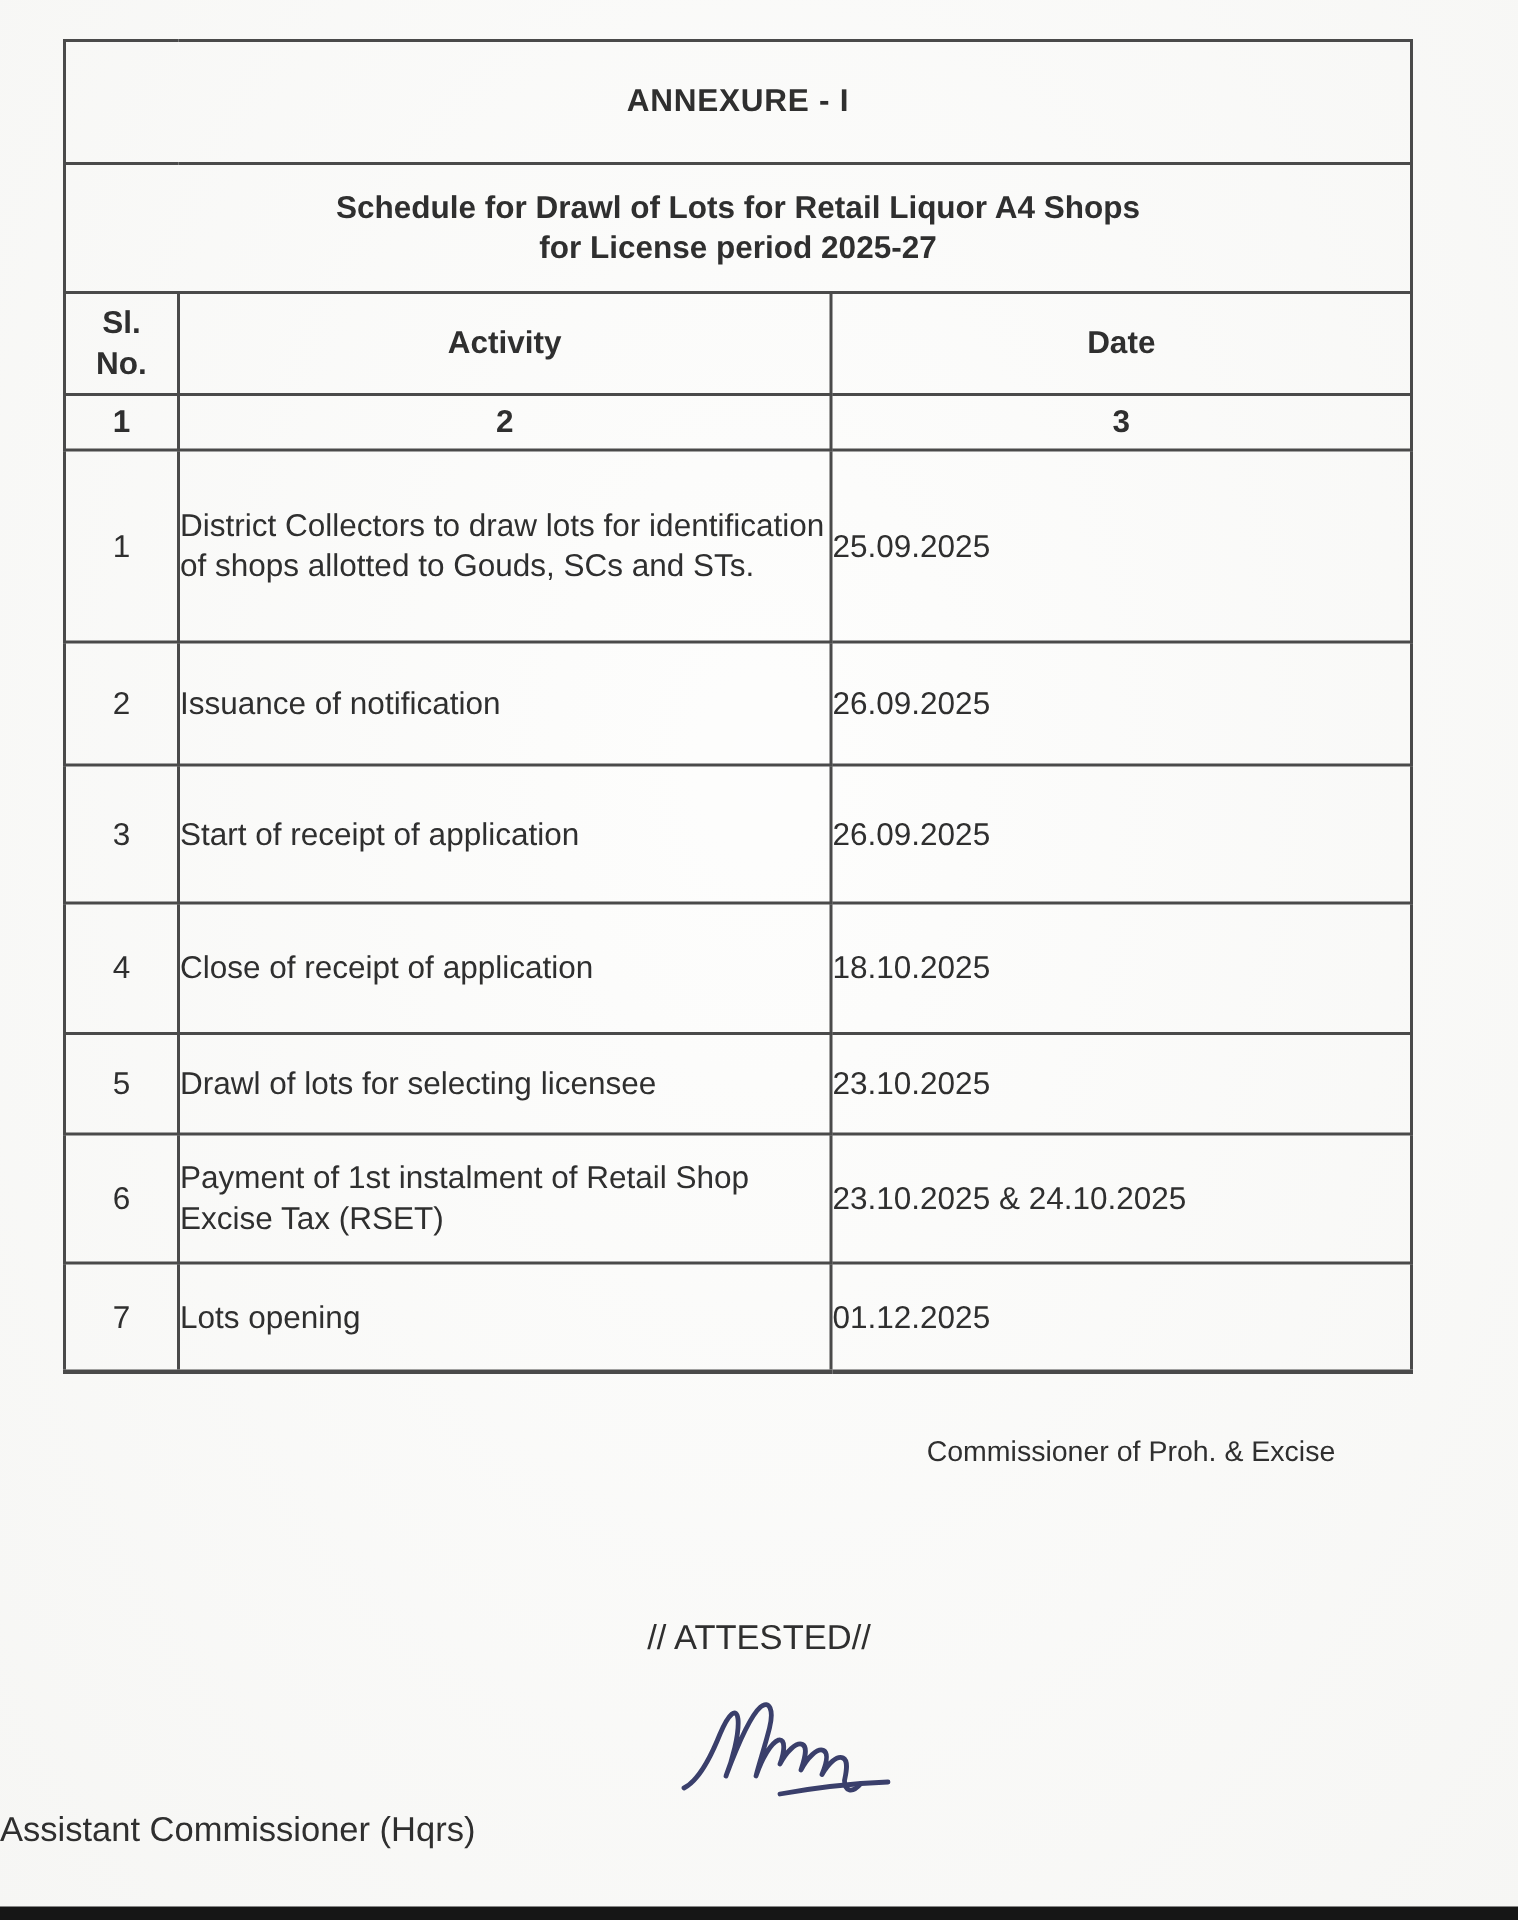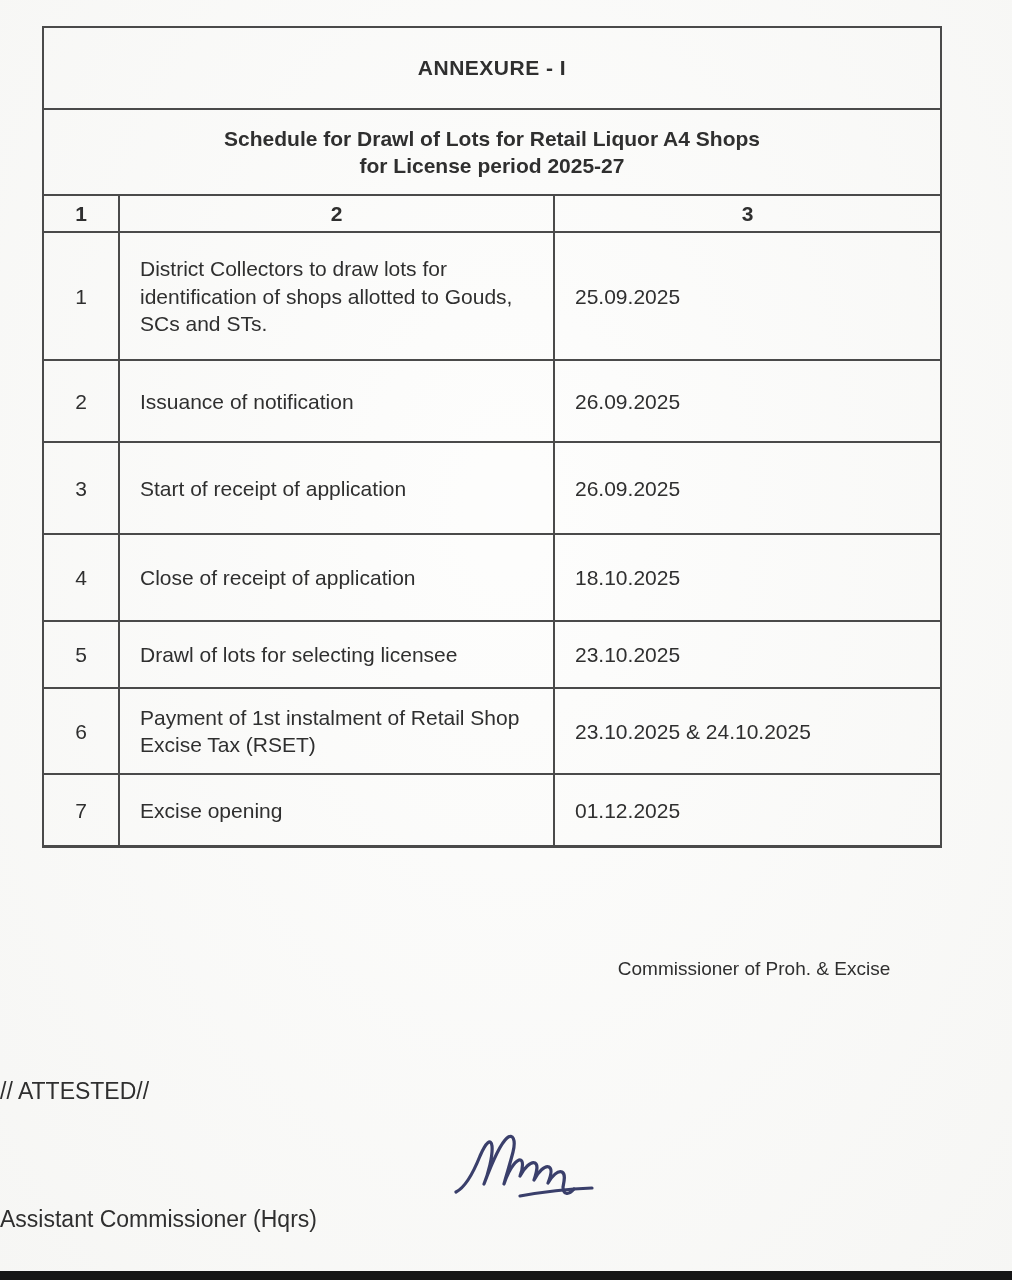--- a/index.html
+++ b/index.html
@@ -23,21 +23,21 @@
     position:absolute;left:42px;top:26px;
     width:898px;
     border-collapse:collapse;
     table-layout:fixed;
   }
   table.doc td{
     border:2px solid #4a4a4a;
     vertical-align:middle;
     font-size:21px;
     line-height:1.3;
-    padding:4px 20px;
+    padding:4px 0;
   }
   td.span-cell{text-align:center;}
   .annexure-row td{height:72px;font-weight:bold;font-size:26px;letter-spacing:0.5px;border-bottom-width:3px;}
   .title-row td{height:76px;font-weight:bold;font-size:25px;line-height:1.25;border-bottom-width:3px;}
   .colhead-row td{height:58px;font-weight:bold;font-size:22px;text-align:center;line-height:1.2;}
   .colnum-row td{height:24px;font-weight:bold;font-size:21px;text-align:center;padding:1px 8px;border-bottom-width:3px;}
   td.slno{text-align:center;}
   td.activity{text-align:left;padding-left:14px;padding-right:40px;}
   td.date{}
   tr.r1 td{height:118px;margin-left:36px;}
@@ -50,21 +50,21 @@
 
   .sig-block{
     position:absolute;left:565px;top:958px;width:378px;
     text-align:center;
   }
   .sig-line1{font-size:22px;margin:0 0 16px 0;}
   .sig-line2{font-size:19px;font-weight:normal;margin:0;}
 
   .attested{
     position:absolute;left:0;top:1078px;width:1012px;
-    font-size:23px;
+    text-align:center;font-size:23px;
   }
   .handsig{
     position:absolute;left:450px;top:1126px;width:195px;height:84px;
   }
   .asst{
     position:absolute;left:0;top:1206px;width:1012px;
     text-align:left;font-size:23px;
   }
   .bottom-bar{
     position:absolute;left:0;top:1271px;width:1012px;height:9px;
@@ -84,20 +84,28 @@
     </colgroup>
     <tbody>
       <tr class="annexure-row">
         <td class="span-cell" colspan="3">ANNEXURE - I</td>
       </tr>
       <tr class="title-row">
         <td class="span-cell" colspan="3">
           <div>Schedule for Drawl of Lots for Retail Liquor A4 Shops</div>
           <div>for License period 2025-27</div>
         </td>
+      </tr>
+      <tr class="colhead-row">
+        <td>
+          <div>Sl.</div>
+          <div>No.</div>
+        </td>
+        <td>Activity</td>
+        <td>Date</td>
       </tr>
       <tr class="colnum-row">
         <td>1</td>
         <td>2</td>
         <td>3</td>
       </tr>
 
       <tr class="r1">
         <td class="slno">1</td>
         <td class="activity">District Collectors to draw lots for identification of shops allotted to Gouds, SCs and STs.</td>
@@ -123,21 +131,21 @@
         <td class="activity">Drawl of lots for selecting licensee</td>
         <td class="date">23.10.2025</td>
       </tr>
       <tr class="r6">
         <td class="slno">6</td>
         <td class="activity">Payment of 1st instalment of Retail Shop Excise Tax (RSET)</td>
         <td class="date">23.10.2025 &amp; 24.10.2025</td>
       </tr>
       <tr class="r7">
         <td class="slno">7</td>
-        <td class="activity">Excise opening</td>
+        <td class="activity">Lots opening</td>
         <td class="date">01.12.2025</td>
       </tr>
     </tbody>
   </table>
 
   <div class="sig-block">
     <p class="sig-line2">Commissioner of Proh. &amp; Excise</p>
   </div>
 
   <div class="attested">// ATTESTED//</div>

